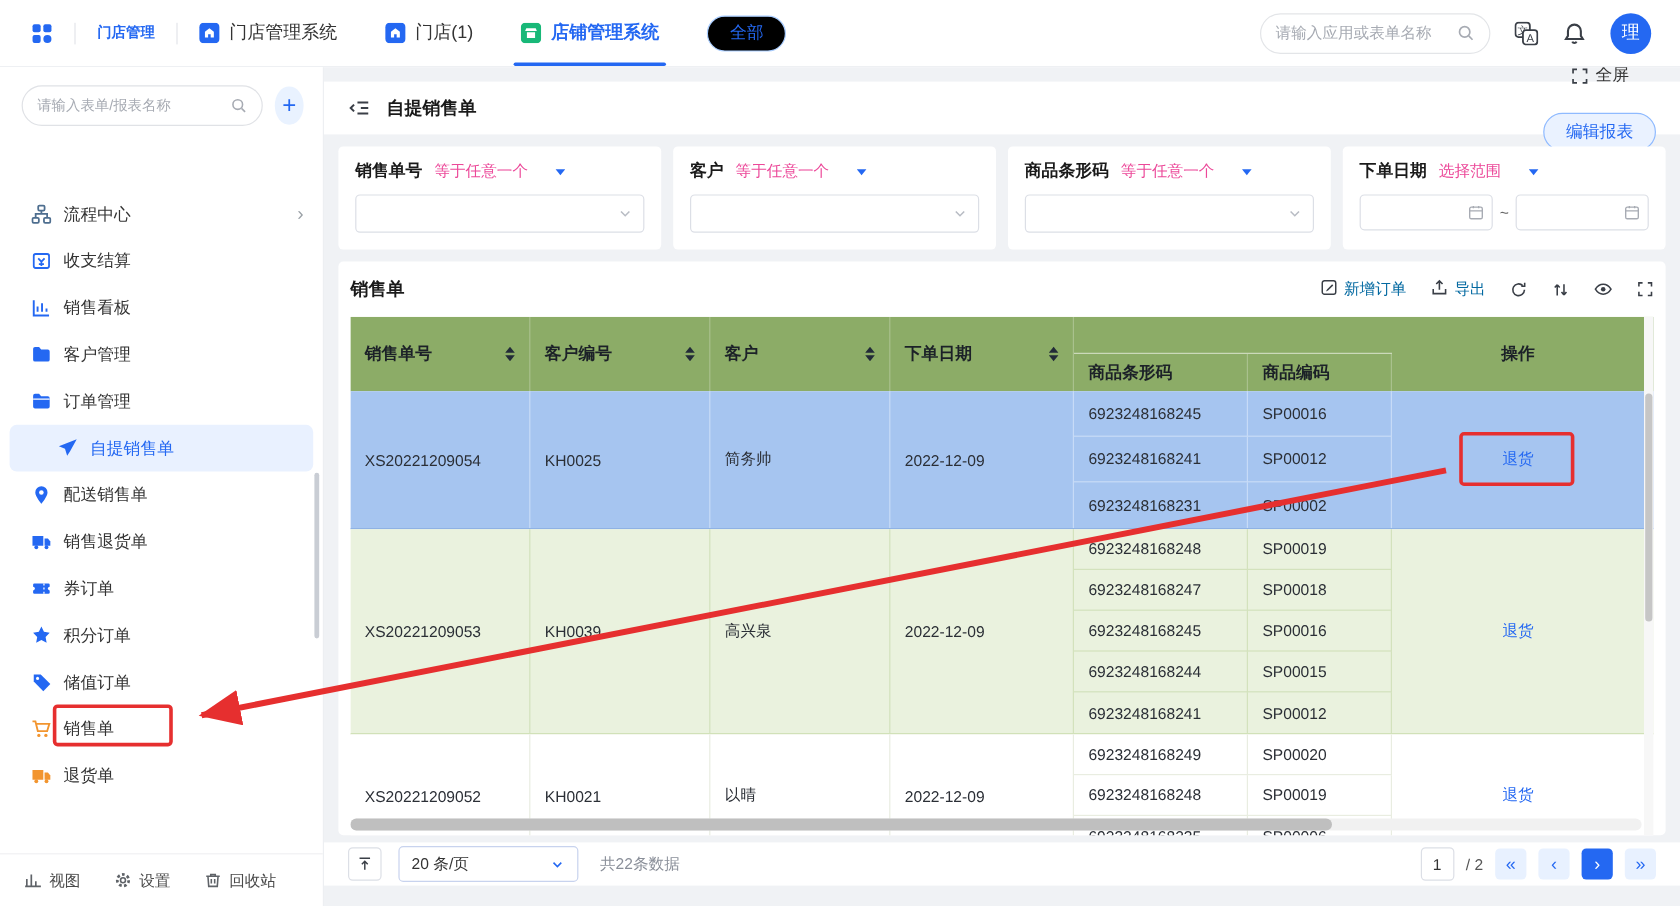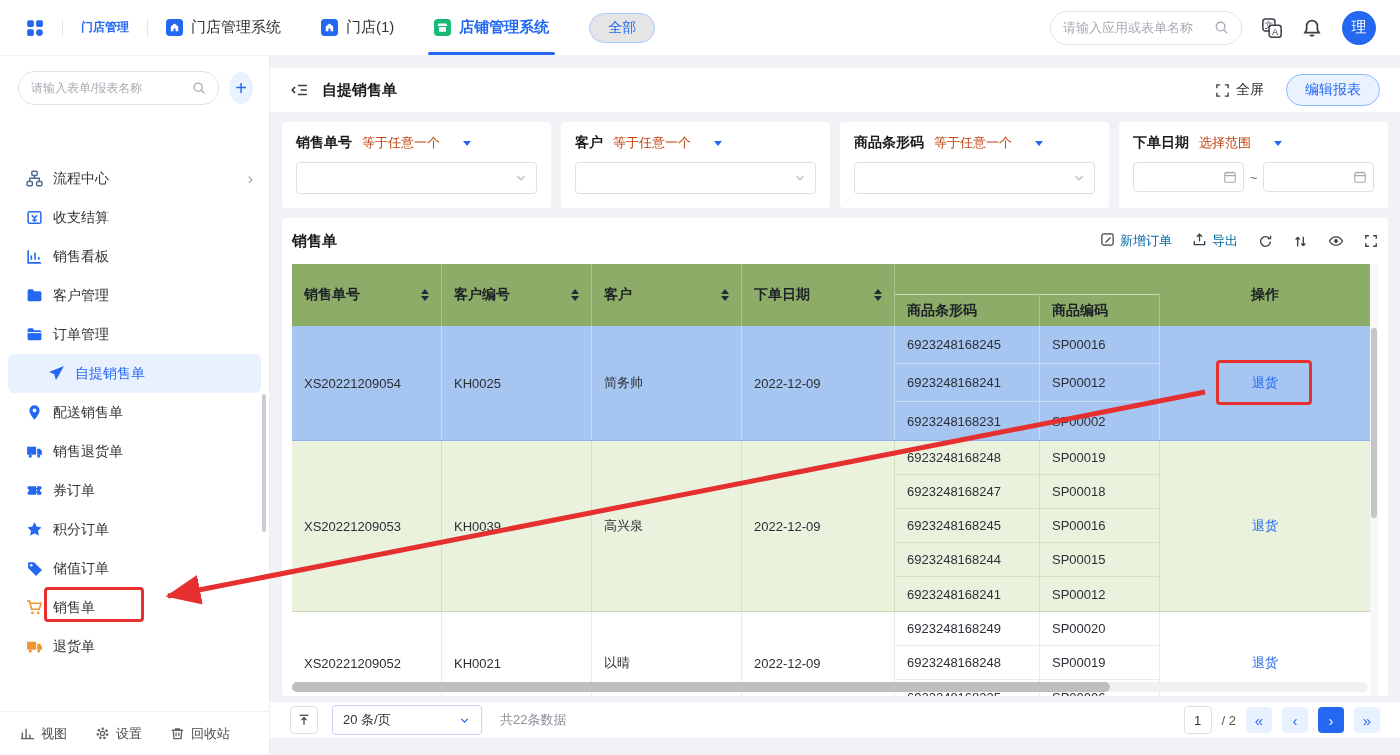--- a/index.html
+++ b/index.html
@@ -8,21 +8,21 @@
   svg { display:block; flex:none; }
 
   
   .topbar { height:56px; display:flex; align-items:center; padding:0 24px 0 26px; border-bottom:1px solid #eef0f3; background:#fff; }
   .vdiv { width:1px; height:18px; background:#e3e5ea; margin:0 18px; flex:none; }
   .app-title { color:#2468F2; font-size:12px; font-weight:bold; white-space:nowrap; }
   .tabs { display:flex; height:100%; align-items:stretch; }
   .tab { display:flex; align-items:center; gap:8px; font-size:15px; color:#333; margin-right:40px; position:relative; cursor:pointer; white-space:nowrap; }
   .tab.active { color:#2468F2; font-weight:bold; }
   .tab.active::after { content:""; position:absolute; left:-6px; right:-6px; bottom:0; height:3px; background:#2468F2; border-radius:2px; }
-  .pill-all { background:#e5e5e5; border:1px solid #A9CDFF; color:#2468F2; border-radius:15px; padding:5px 18px; font-size:14px; cursor:pointer; white-space:nowrap; }
+  .pill-all { background:#000000; border:1px solid #A9CDFF; color:#2468F2; border-radius:15px; padding:5px 18px; font-size:14px; cursor:pointer; white-space:nowrap; }
   .topbar-right { margin-left:auto; display:flex; align-items:center; gap:20px; }
   .top-search { width:192px; height:34px; border:1px solid #E3E5E8; border-radius:17px; display:flex; align-items:center; padding:0 12px; gap:8px; }
   .top-search input { border:none; outline:none; flex:1; font-size:13px; color:#333; font-family:inherit; min-width:0; }
   .top-search input::placeholder { color:#A7ABB3; }
   .avatar { width:34px; height:34px; border-radius:50%; background:#2468F2; color:#fff; display:flex; align-items:center; justify-content:center; font-size:15px; cursor:pointer; }
 
   
   .layout { display:flex; height:699px; }
   .sidebar { width:270px; flex:none; background:#fff; border-right:1px solid #EDEFF2; display:flex; flex-direction:column; position:relative;gap:44px; }
   .sidebar-search { display:flex; align-items:center; gap:10px; padding:15px 16px 10px 18px; }
@@ -36,29 +36,29 @@
   .side-item.active { background:#E9F1FF; color:#2468F2; border-radius:6px; margin:0 8px; padding-left:40px; }
   .side-chevron { margin-left:auto; color:#9aa0a6; font-size:16px; line-height:1; }
   .sidebar-thumb { position:absolute; right:3px; top:338px; width:4px; height:138px; background:#C9CDD4; border-radius:2px; }
   .sidebar-footer { border-top:1px solid #F0F1F3; height:44px; display:flex; align-items:center; padding:0 20px; gap:28px; }
   .sf-item { display:flex; align-items:center; gap:6px; font-size:13px; color:#4a4a4a; cursor:pointer; }
 
   
   .main { flex:1; background:#F0F2F5; display:flex; flex-direction:column; overflow:hidden; }
   .page-header { background:#fff; height:44px; margin-top:12px; display:flex; align-items:center; padding:0 20px; }
   .page-title { font-size:15px; font-weight:bold; color:#1a1a1a; margin-left:14px; }
-  .ph-right { margin-left:auto; display:flex; align-items:center; gap:22px; }
+  .ph-right { margin-left:auto; display:flex; align-items:center; gap:22px;flex-direction:column; }
   .fullscreen-ctl { display:flex; align-items:center; gap:6px; font-size:14px; color:#333; cursor:pointer; }
   .btn-edit { background:#EAF2FF; border:1px solid #8FBAFF; color:#2468F2; border-radius:16px; padding:6px 18px; font-size:14px; cursor:pointer; font-family:inherit; }
 
   .filters { display:flex; gap:10px; margin:10px 12px 0; }
   .filter-card { background:#fff; border-radius:4px; padding:12px 14px 14px; flex:1; }
   .filter-head { display:flex; align-items:center; gap:10px; margin-bottom:10px; }
   .f-label { font-weight:bold; font-size:14px; color:#1a1a1a; white-space:nowrap; }
-  .f-op { color:#c2410c; font-size:13px; display:flex; align-items:center; gap:23px; cursor:pointer; white-space:nowrap; }
+  .f-op { color:#ec4899; font-size:13px; display:flex; align-items:center; gap:23px; cursor:pointer; white-space:nowrap; }
   .caret-down { width:0; height:0; border-left:4.5px solid transparent; border-right:4.5px solid transparent; border-top:5.5px solid #2468F2; }
   .f-select { height:32px; border:1px solid #DCDFE6; border-radius:4px; display:flex; align-items:center; justify-content:flex-end; padding:0 8px; cursor:pointer; background:#fff; }
   .date-row { display:flex; align-items:center; gap:6px; }
   .f-date { flex:1; height:30px; border:1px solid #DCDFE6; border-radius:4px; display:flex; align-items:center; justify-content:flex-end; padding:0 6px; cursor:pointer; background:#fff; }
   .date-sep { color:#666; font-size:13px; }
 
   
   .table-card { background:#fff; margin:10px 12px 0; border-radius:4px; height:478px; padding:0 10px; position:relative; }
   .table-title-row { height:46px; display:flex; align-items:center; }
   .table-title { font-size:15px; font-weight:bold; color:#1a1a1a; }

